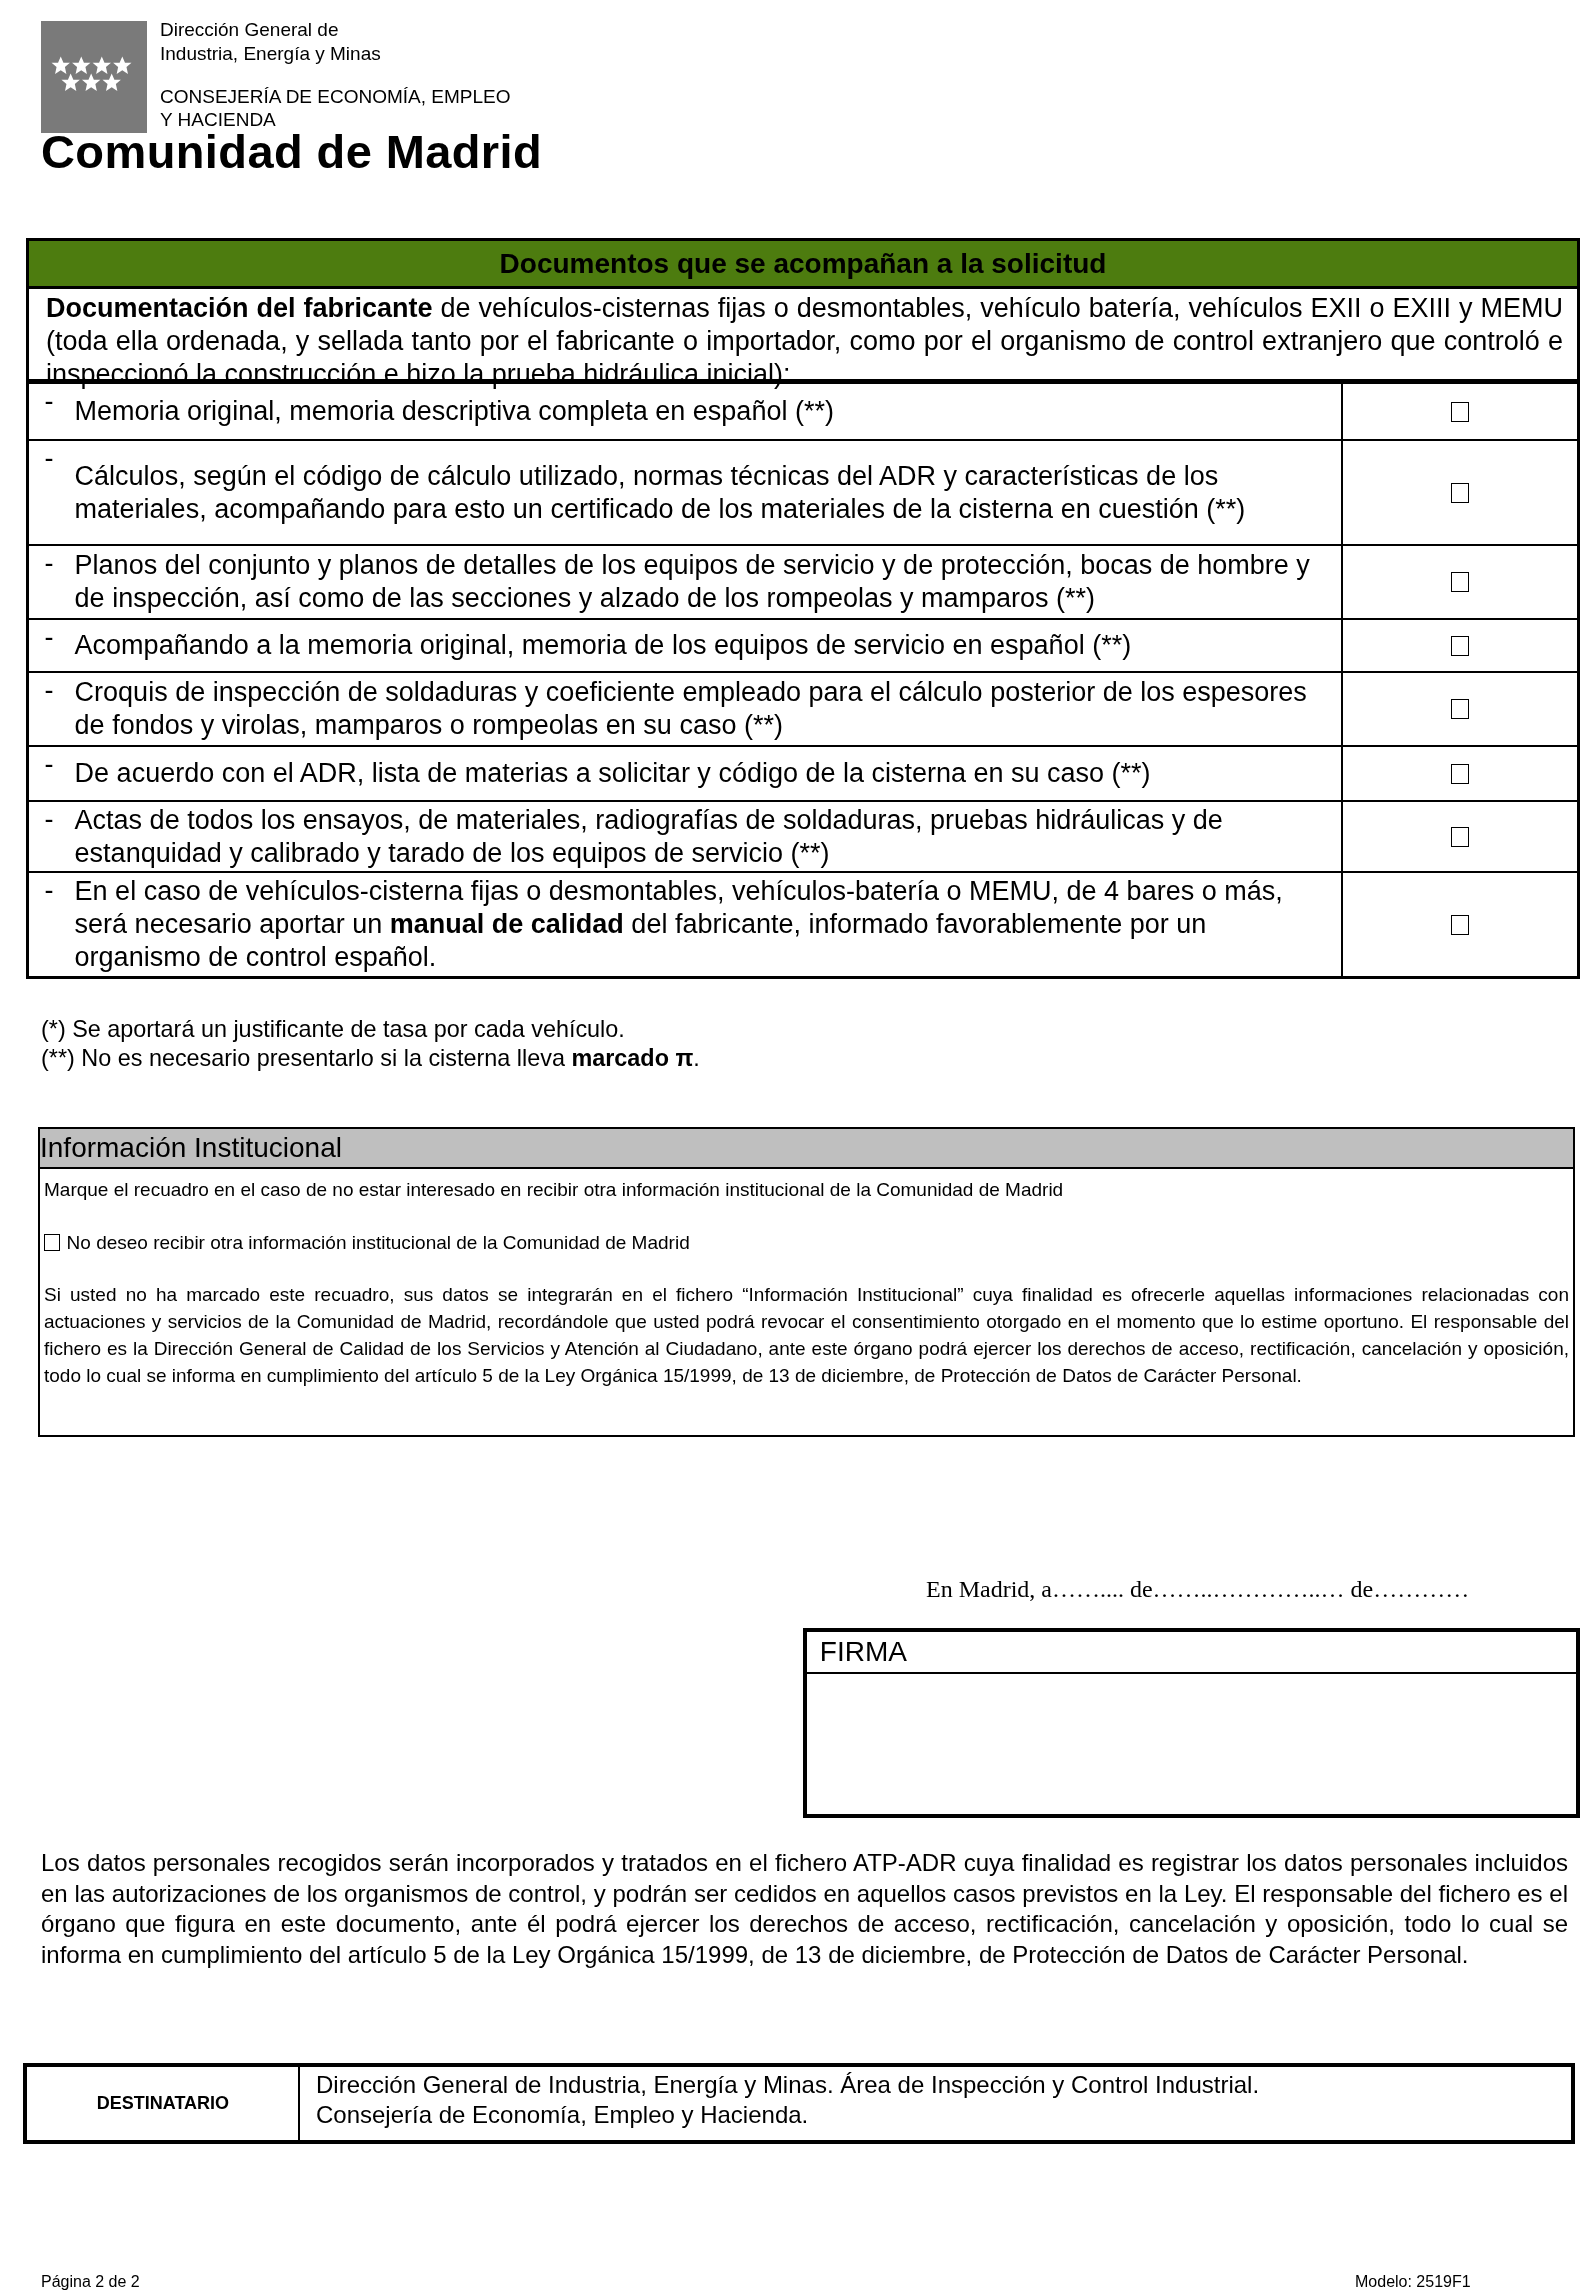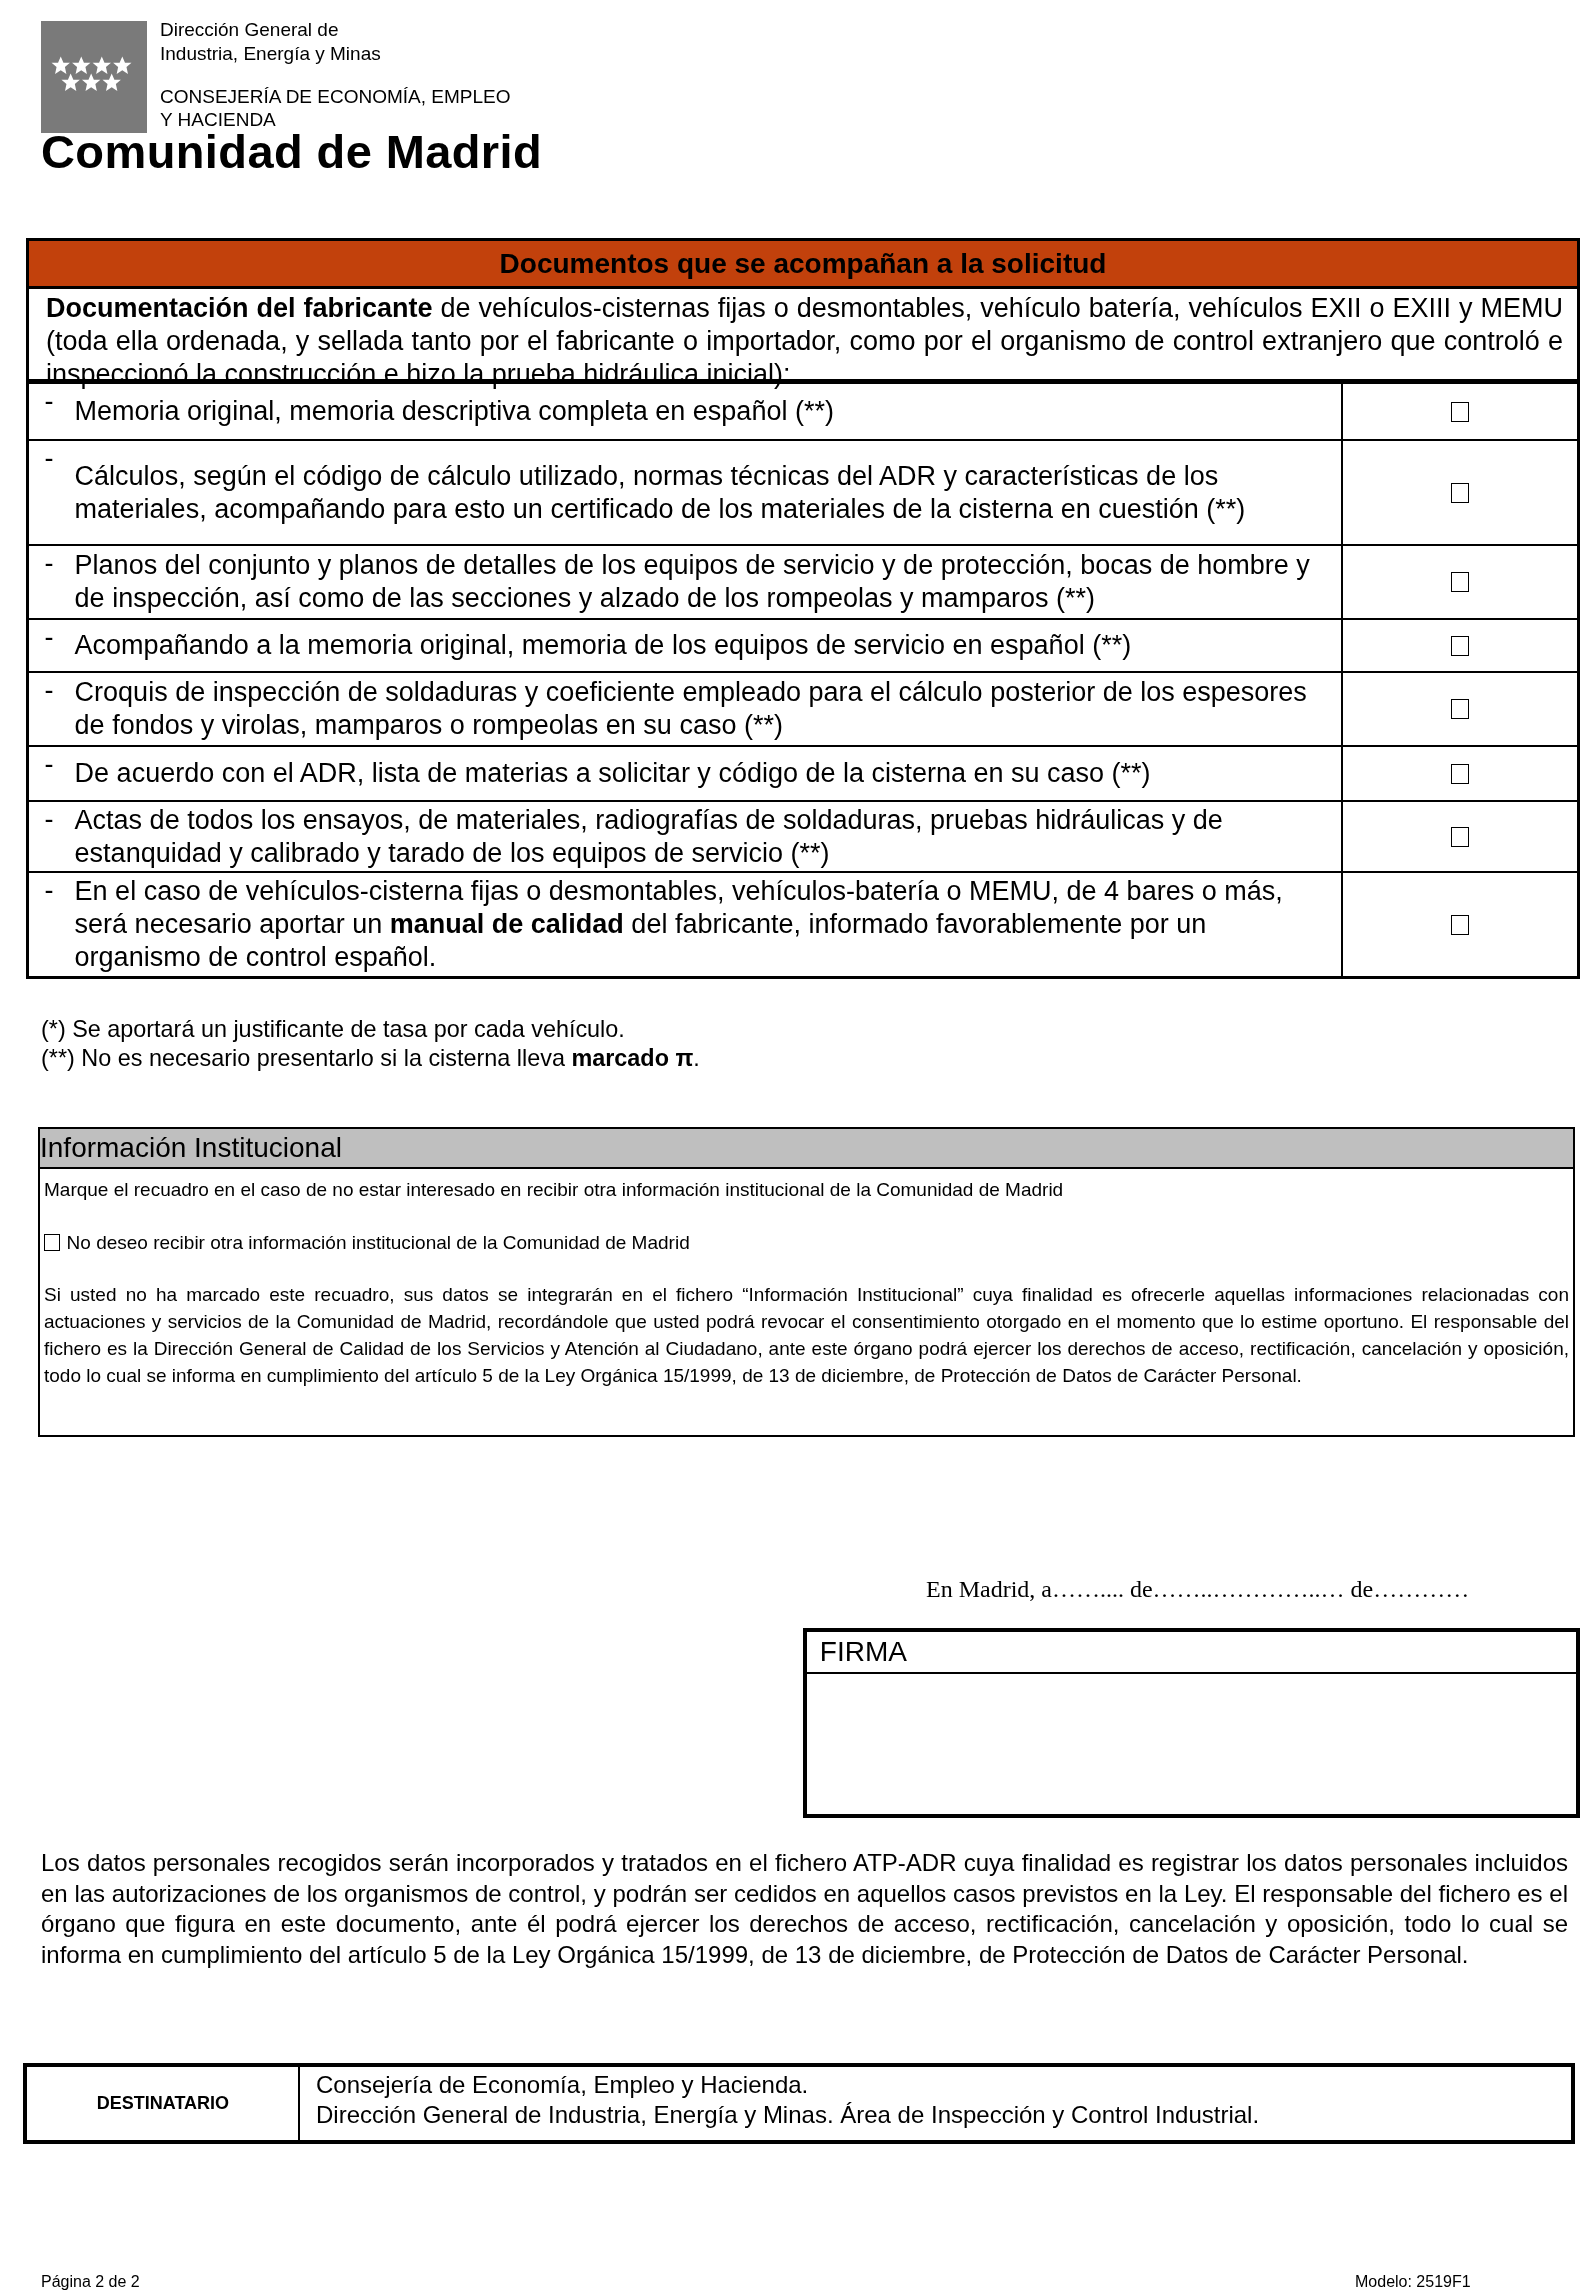--- a/index.html
+++ b/index.html
@@ -8,21 +8,21 @@
   .abs { position:absolute; }
 
   
   #logo-box { left:41px; top:20.5px; width:106px; height:112px; background:#7a7a7a; }
   #logo-box svg { position:absolute; left:7px; top:33px; }
   .hdr-line { position:absolute; left:160px; font-size:19px; line-height:23px; white-space:nowrap; }
   #brand { left:41px; top:125px; font-size:47px; font-weight:bold; line-height:54px; white-space:nowrap; letter-spacing:0.4px; }
 
   
   #docs { left:26px; top:238px; width:1554px; border:3.5px solid #000; box-sizing:border-box; }
-  #docs .th { background:#c2410c; border-bottom:3.5px solid #000; height:45px; text-align:center;
+  #docs .th { background:#4d7c0f; border-bottom:3.5px solid #000; height:45px; text-align:center;
               font-weight:bold; font-size:28px; line-height:45px; }
   #docs .intro { padding:2.8px 14px 4.3px 17px; font-size:27px; line-height:33px; text-align:justify;
                  border-bottom:3.5px solid #000; height:93px; box-sizing:border-box; }
   #docs .row { display:flex; border-top:2.8px solid #000; box-sizing:border-box; }
   #docs .row:first-of-type { border-top:none; }
   #docs .txt { flex:0 0 1314px; border-right:2.1px solid #000; box-sizing:border-box;
                font-size:27px; line-height:33px; padding:1.4px 7px 1.4px 15.6px; display:flex; align-items:center; }
   #docs .txt .dash { flex:0 0 30px; align-self:flex-start; }
   #docs .txt .body { flex:1; }
   #docs .chk { flex:1; display:flex; align-items:center; justify-content:center; }
@@ -173,20 +173,20 @@
 <div id="firma" class="abs">
   <div class="fh">FIRMA</div>
   <div class="fb"></div>
 </div>
 
 <div id="privacy" class="abs">Los datos personales recogidos serán incorporados y tratados en el fichero ATP-ADR cuya finalidad es registrar los datos personales incluidos en las autorizaciones de los organismos de control, y podrán ser cedidos en aquellos casos previstos en la Ley. El responsable del fichero es el órgano que figura en este documento, ante él podrá ejercer los derechos de acceso, rectificación, cancelación y oposición, todo lo cual se informa en cumplimiento del artículo 5 de la Ley Orgánica 15/1999, de 13 de diciembre, de Protección de Datos de Carácter Personal.</div>
 
 <div id="dest" class="abs">
   <div class="lbl">DESTINATARIO</div>
   <div class="val">
+    <div>Dirección General de Industria, Energía y Minas. Área de Inspección y Control Industrial.</div>
     <div>Consejería de Economía, Empleo y Hacienda.</div>
-    <div>Dirección General de Industria, Energía y Minas. Área de Inspección y Control Industrial.</div>
   </div>
 </div>
 
 <div class="foot" style="left:41px">Página 2 de 2</div>
 <div class="foot" style="left:1355px">Modelo: 2519F1</div>
 
 
 </body></html>

